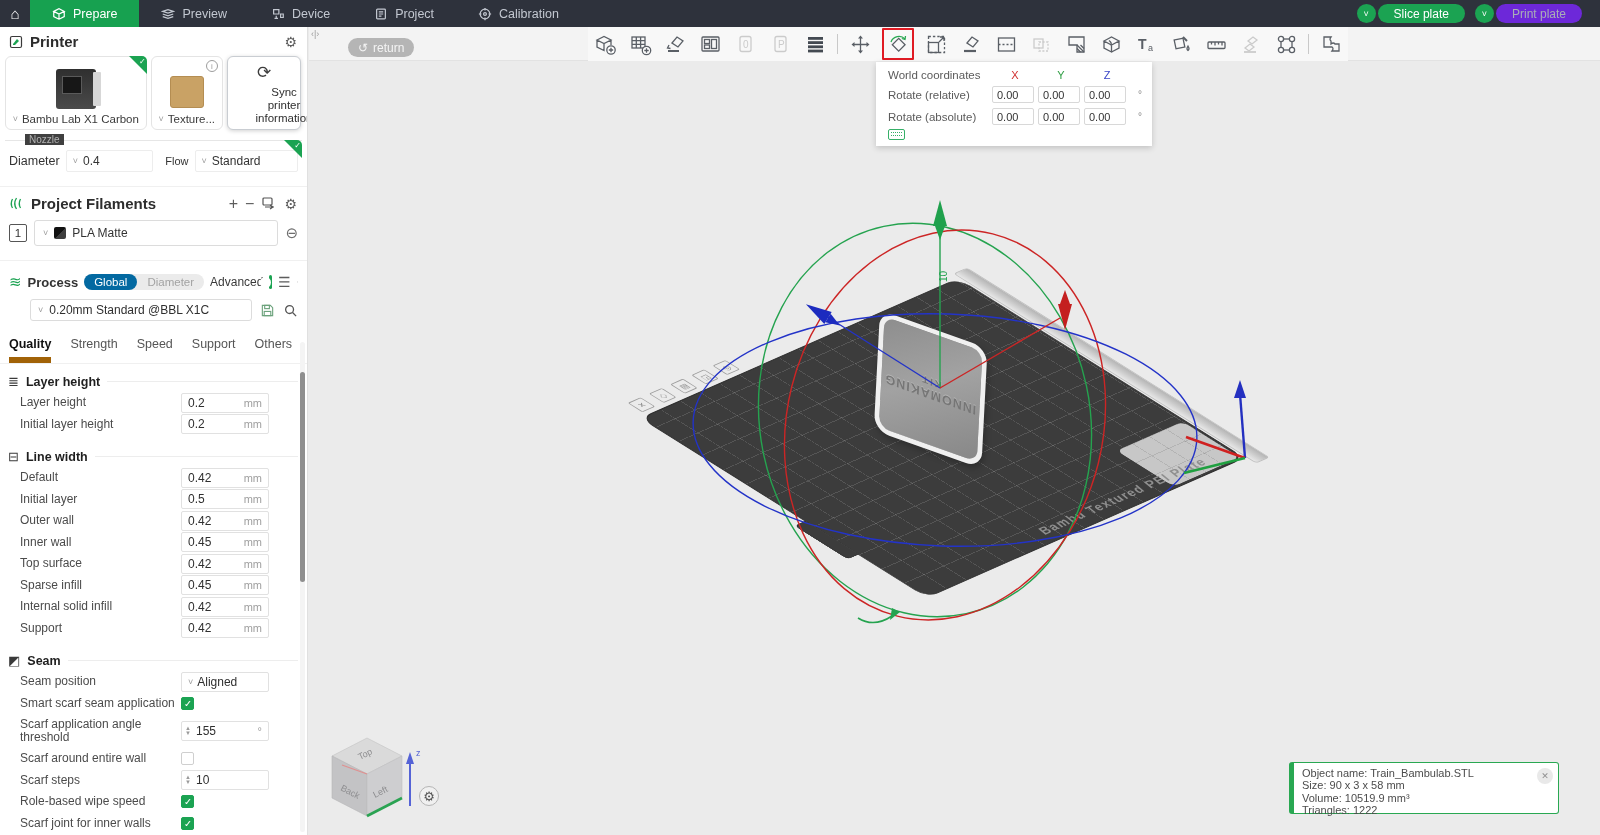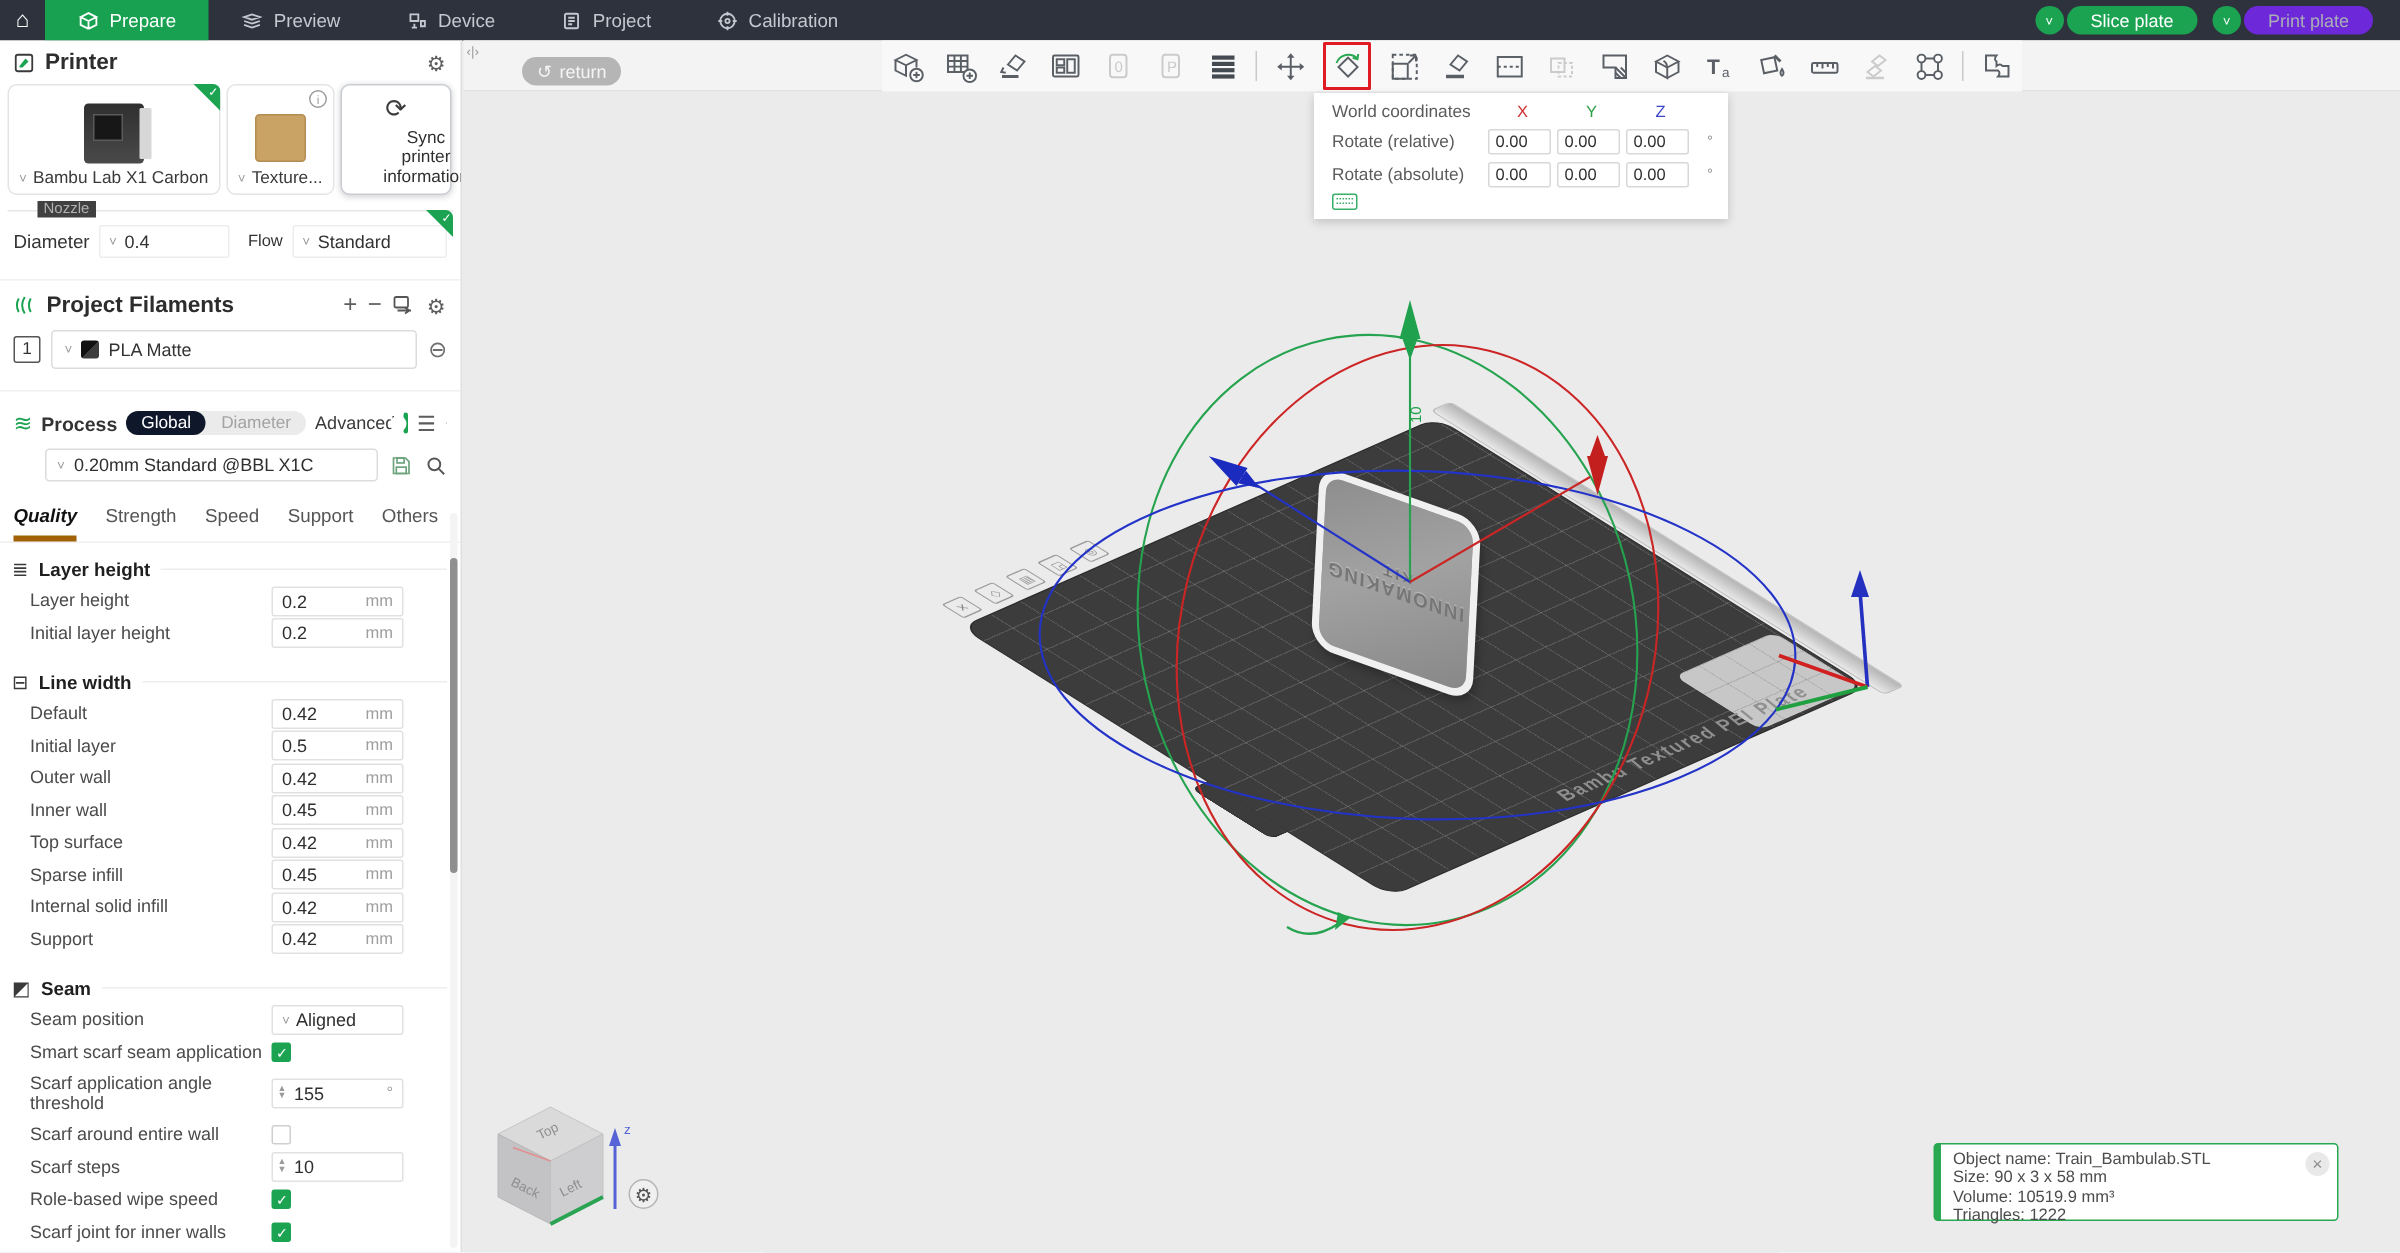--- a/index.html
+++ b/index.html
@@ -55,32 +55,32 @@
 
   .fil-row { display:flex; align-items:center; gap:7px; padding:4px 9px 8px 9px; }
   .slot-num { width:18px; height:18px; border:1px solid #555; border-radius:2px; display:flex; align-items:center; justify-content:center; font-size:11.5px; color:#333; }
   .fil-select { flex:1; display:flex; align-items:center; gap:6px; border:1px solid #dcdcdc; border-radius:3px; height:26px; padding:0 8px; font-size:12px; }
   .fil-color { width:12px; height:12px; border-radius:2px; background:linear-gradient(135deg,#111 50%,#3d3d3d 50%); }
   .minus-circ { color:#6e6e6e; font-size:15px; }
 
   .process-row { display:flex; align-items:center; gap:6px; padding:6px 9px 4px 9px; }
   .pill-group { display:flex; background:#ebebeb; border-radius:10px; }
   .pg-item { font-size:11.5px; padding:2px 10px; border-radius:10px; color:#a3a3a3; }
-  .pg-item.on { background:#0f172a; color:#fff; }
+  .pg-item.on { background:#0369a1; color:#fff; }
   .adv-label { margin-left:auto; font-size:12px; color:#3a3a3a; }
   .toggle { width:27px; height:14px; border-radius:8px; background:#1ba352; position:relative; }
   .toggle::after { content:""; position:absolute; right:1.5px; top:1.5px; width:11px; height:11px; border-radius:50%; background:#fff; }
 
   .preset-row { display:flex; align-items:center; gap:8px; padding:4px 9px 8px 30px; }
   .preset-select { flex:1; display:flex; align-items:center; gap:6px; border:1px solid #dcdcdc; border-radius:3px; height:22px; padding:0 7px; font-size:12px; color:#2f2f2f; }
   .preset-row svg { width:15px; height:15px; }
 
   .tabs-row { display:flex; gap:19px; padding:8px 9px 0 9px; border-bottom:1px solid #f0f0f0; }
   .ptab { font-size:12.5px; color:#555; padding-bottom:6px; }
-  .ptab.active { color:#111; font-weight:bold; border-bottom:4px solid #a16207;font-style:italic; }
+  .ptab.active { color:#111; font-weight:bold; border-bottom:6px solid #a16207; }
 
   .param-sec-head { display:flex; align-items:center; gap:7px; margin:10px 9px 3px 8px; }
   .param-sec-head .ic { font-size:13px; color:#3a3a3a; }
   .param-sec-head .t { font-size:12.5px; font-weight:bold; color:#1f1f1f; white-space:nowrap; }
   .param-sec-head .rule { flex:1; height:1px; background:#ededed; }
   .prow { display:flex; align-items:center; margin:0 38px 0 20px; height:21.5px; }
   .prow .lbl { flex:1; font-size:12px; color:#4b4b4b; line-height:13px; }
   .vbox { width:88px; height:20px; border:1px solid #e1e1e1; border-radius:2px; display:flex; align-items:center; padding:0 6px; font-size:12px; color:#2f2f2f; background:#fff; }
   .vbox .unit { margin-left:auto; color:#9e9e9e; font-size:11px; }
   .vbox.select .chev { margin-right:4px; }

